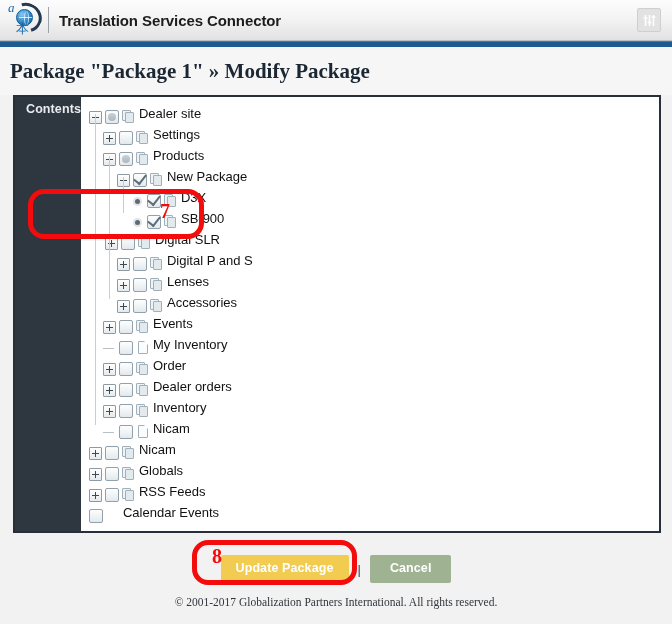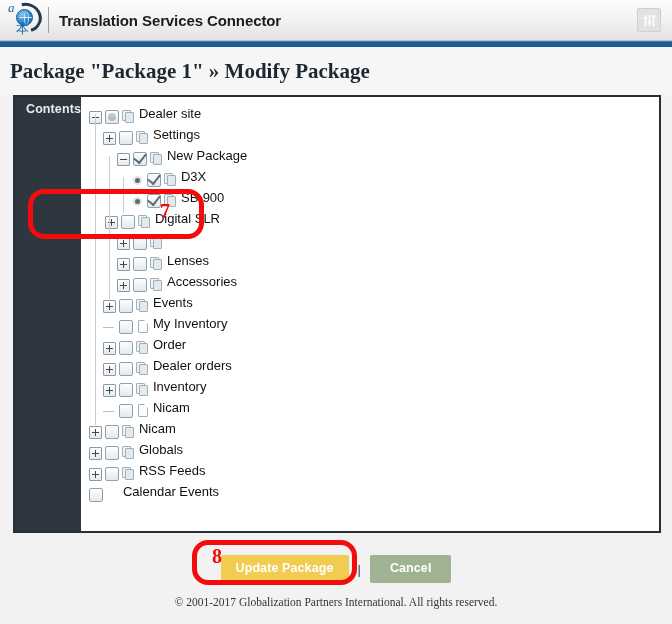--- a/index.html
+++ b/index.html
@@ -258,20 +258,29 @@
         </div>
         <div class="node" style="padding-left: 22px;">
           <span class="toggle box plus"></span>
           <span class="cbox"></span>
           <span class="ficon multi">
             <span class="pg pg1"></span>
             <span class="pg pg2"></span>
           </span>
           <span class="node-label">Settings</span>
         </div>
+        <div class="node" style="padding-left: 22px;">
+          <span class="toggle box"></span>
+          <span class="cbox partial"></span>
+          <span class="ficon multi">
+            <span class="pg pg1"></span>
+            <span class="pg pg2"></span>
+          </span>
+          <span class="node-label">Products</span>
+        </div>
         <div class="node" style="padding-left: 36px;">
           <span class="toggle box"></span>
           <span class="cbox checked"></span>
           <span class="ficon multi">
             <span class="pg pg1"></span>
             <span class="pg pg2"></span>
           </span>
           <span class="node-label">New Package</span>
         </div>
         <div class="node" style="padding-left: 50px;">
@@ -301,20 +310,21 @@
           </span>
           <span class="node-label">Digital SLR</span>
         </div>
         <div class="node" style="padding-left: 36px;">
           <span class="toggle box plus"></span>
           <span class="cbox"></span>
           <span class="ficon multi">
             <span class="pg pg1"></span>
             <span class="pg pg2"></span>
           </span>
+          <span class="node-label">Digital P and S</span>
         </div>
         <div class="node" style="padding-left: 36px;">
           <span class="toggle box plus"></span>
           <span class="cbox"></span>
           <span class="ficon multi">
             <span class="pg pg1"></span>
             <span class="pg pg2"></span>
           </span>
           <span class="node-label">Lenses</span>
         </div>

